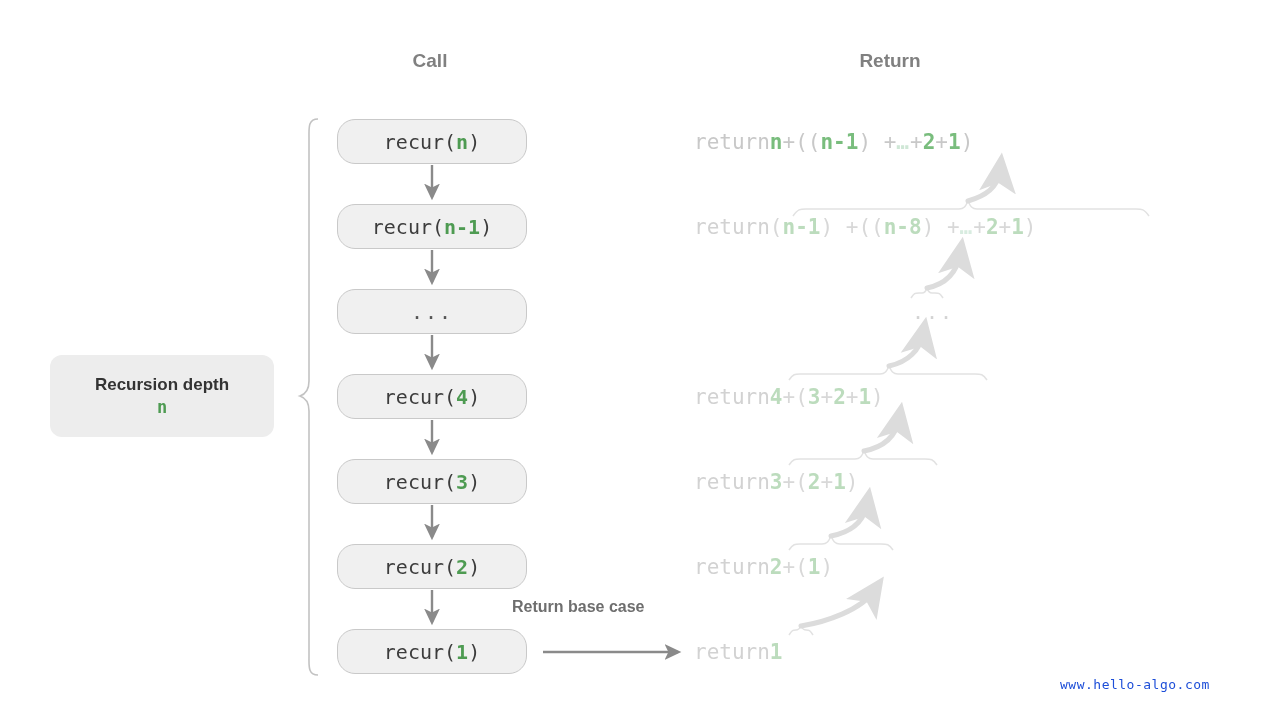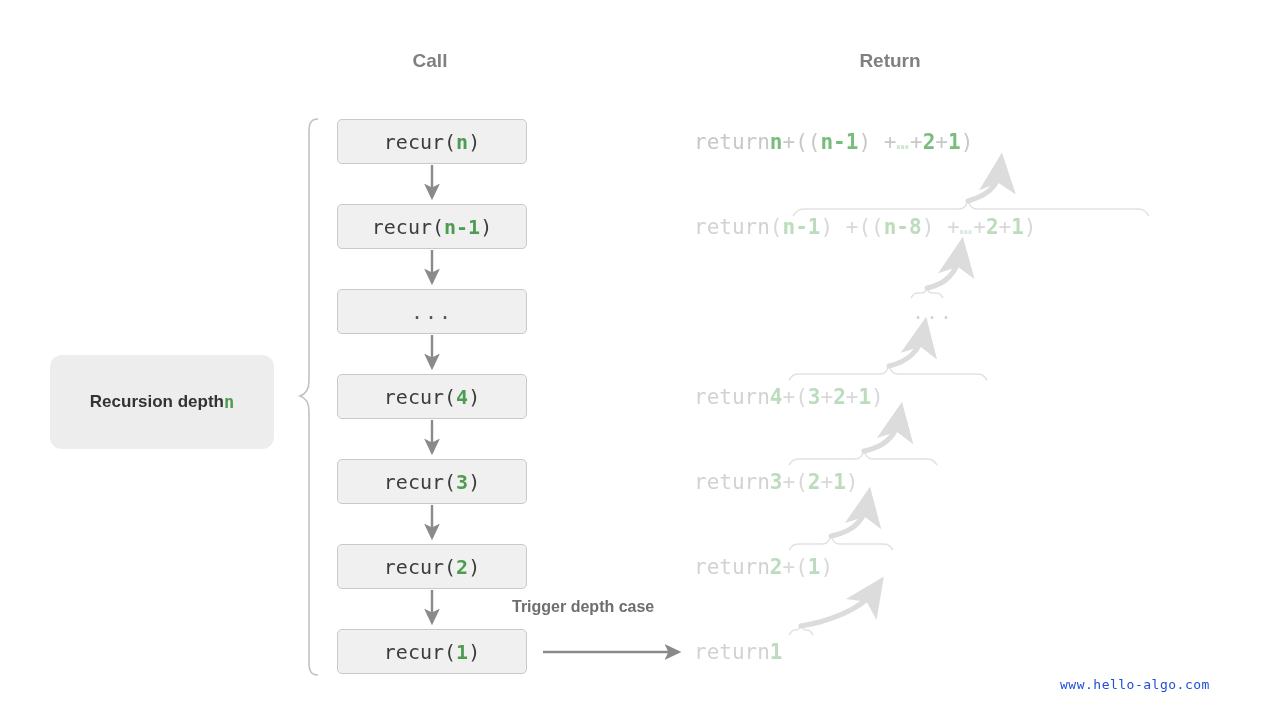--- a/index.html
+++ b/index.html
@@ -33,21 +33,21 @@
   #hdr-return{ left: 790px; top: 50px; width: 200px; }
 
   .call-box {
     position: absolute;
     left: 337px;
     width: 190px;
     height: 45px;
     box-sizing: border-box;
     background: #f0f0f0;
     border: 1.5px solid #c9c9c9;
-    border-radius: 5px;
+    border-radius: 18px;
     display: flex;
     align-items: center;
     justify-content: center;
     font-family: "DejaVu Sans Mono", monospace;
     font-size: 20px;
     color: #3c3c3c;
     letter-spacing: 0px;
     white-space: nowrap;
   }
   .call-box .arg { color: #4e9b52; font-weight: bold; }
@@ -80,25 +80,26 @@
     color: #d3d3d3;
     letter-spacing: 2px;
     white-space: nowrap;
   }
 
   .depth-card {
     position: absolute;
     left: 50px;
     top: 355px;
     width: 224px;
-    height: 94px;
+    height: 82px;
     box-sizing: border-box;
     background: #ededed;
     border-radius: 12px;
     display: flex;
+    flex-direction: column;
     align-items: center;
     justify-content: center;
   }
   .depth-card .t1 {
     font-family: "Liberation Sans", sans-serif;
     font-weight: bold;
     font-size: 17px;
     color: #333333;
     line-height: 22px;
   }
@@ -146,21 +147,21 @@
 <div class="stage">
 
   <div class="col-header" id="hdr-call">Call</div>
   <div class="col-header" id="hdr-return">Return</div>
 
   <div class="depth-card">
     <div class="t1">Recursion depth</div>
     <div class="t2">n</div>
   </div>
 
-  <div class="trigger-label">Trigger depth case</div>
+  <div class="trigger-label">Return base case</div>
 
   <div class="watermark">www.hello-algo.com</div>
 
   <div id="call-column">
       <div class="call-box" style="top: 119px;">
         <span>recur(</span>
         <span class="arg">n</span>
         <span>)</span>
       </div>
       <div class="call-box" style="top: 204px;">

